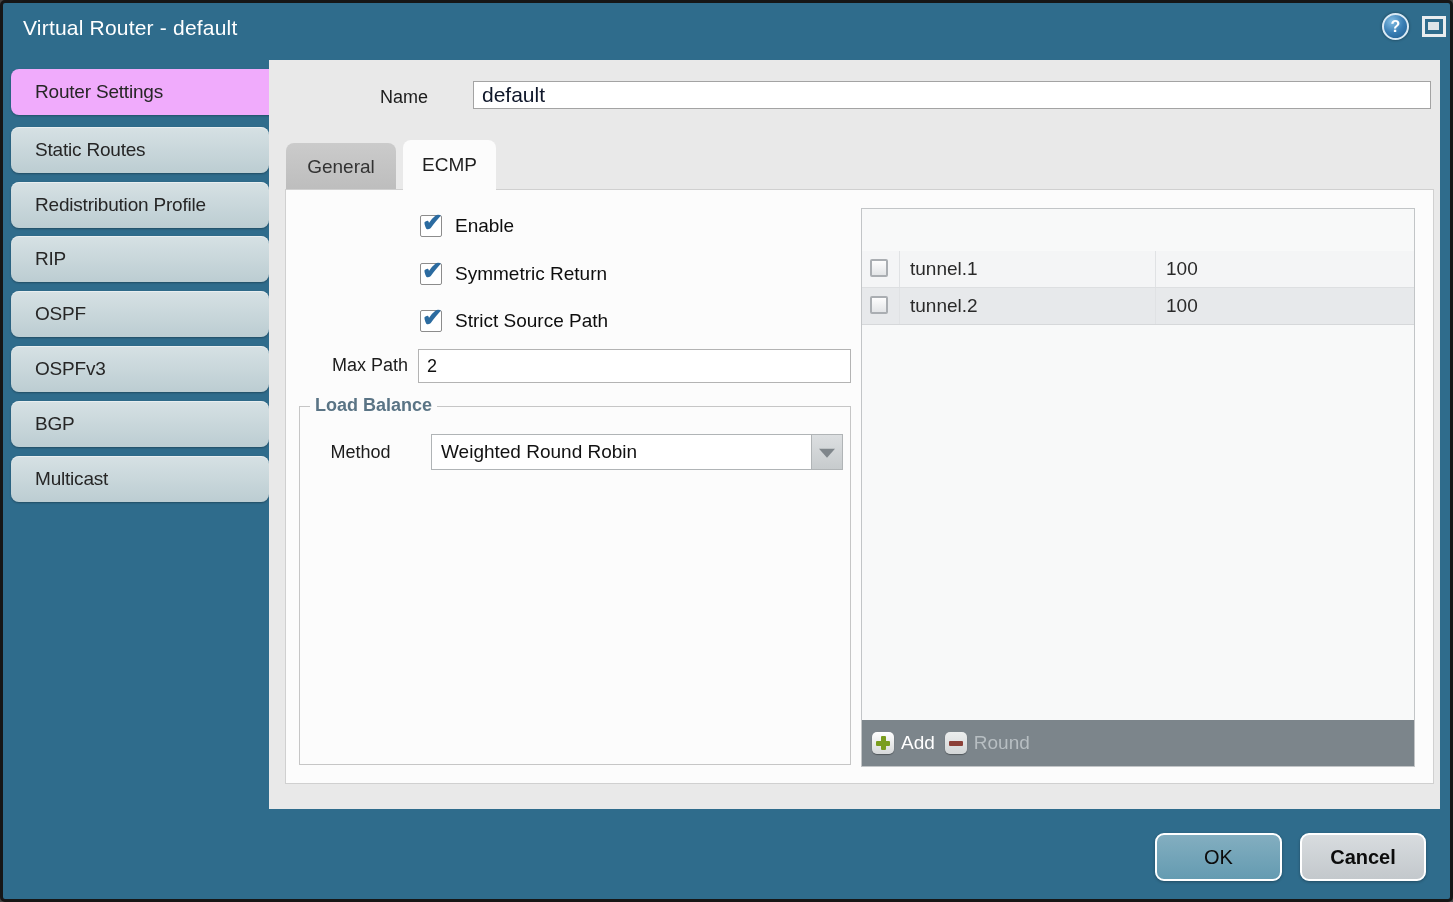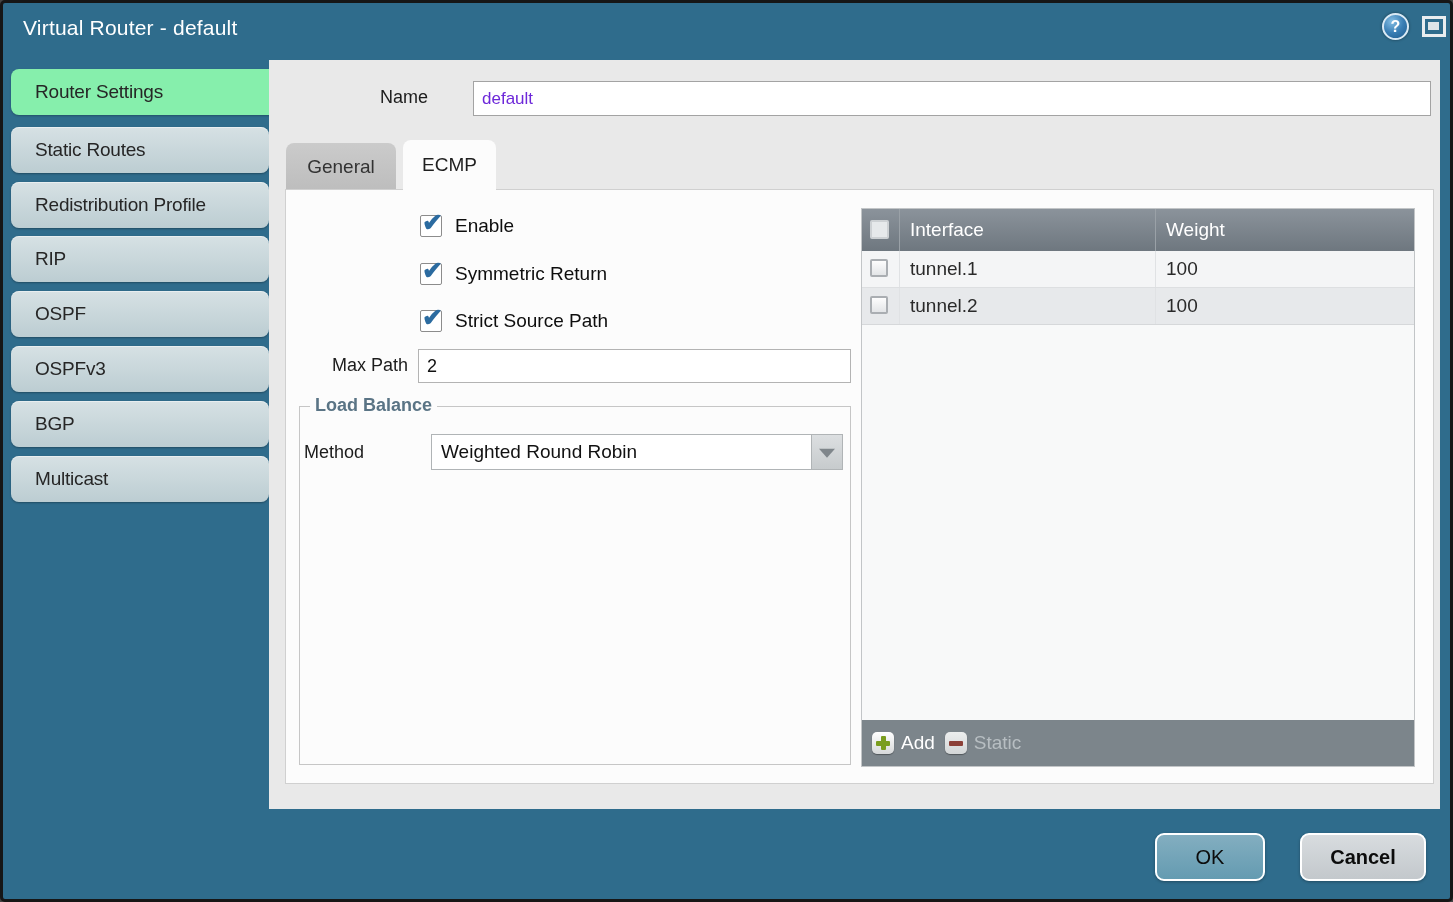--- a/index.html
+++ b/index.html
@@ -42,38 +42,38 @@
     border-radius:8px;
     background:linear-gradient(#d6e1e4,#bccdd2);
     box-shadow:0 1px 2px rgba(0,0,0,.3), inset 0 1px 0 rgba(255,255,255,.45);
     color:#262626; font-size:19px; line-height:46px;
     padding-left:24px; cursor:pointer; letter-spacing:-0.2px;
     white-space:nowrap; overflow:hidden;
   }
   .side-item.active{
     width:262px;
     border-radius:8px 0 0 8px;
-    background:#86efac;
+    background:#f0abfc;
     box-shadow:0 1px 2px rgba(0,0,0,.25);
   }
 
   
   .content{
     position:absolute; left:266px; top:57px; width:1171px; height:749px;
     background:#e9e9e9;
   }
 
   .name-label{
     position:absolute; left:340px; top:84px; width:122px;
     text-align:center; font-size:18px; color:#1c1c1c;
   }
   .name-input{
-    position:absolute; left:470px; top:78px; width:958px; height:35px;
-    border:1px solid #a3a3a3; background:#fff; color:#6d28d9;
-    font-size:17px; padding:0 8px; font-family:"Liberation Sans", sans-serif;
+    position:absolute; left:470px; top:78px; width:958px; height:28px;
+    border:1px solid #a3a3a3; background:#fff; color:#0f172a;
+    font-size:21px; padding:0 8px; font-family:"Liberation Sans", sans-serif;
     outline:none;
   }
 
   
   .tab{
     position:absolute; text-align:center; font-size:19px; color:#333;
     cursor:pointer;
   }
   .tab.general{
     left:283px; top:140px; width:110px; height:47px; line-height:47px;
@@ -121,21 +121,21 @@
     position:absolute; left:296px; top:403px; width:552px; height:359px;
     border:1px solid #c6c6c6; z-index:2;
   }
   .lb-legend{
     position:absolute; left:10px; top:-12px;
     background:#fcfcfc; padding:0 5px;
     font-size:18px; font-weight:bold; color:#5a7485;
   }
   .method-label{
     position:absolute; left:4px; top:35px; width:113px;
-    text-align:left; font-size:18px; color:#1c1c1c;
+    text-align:center; font-size:18px; color:#1c1c1c;
   }
   .method-select{
     position:absolute; left:131px; top:27px; width:412px; height:36px;
     background:#fff; border:1px solid #b0b4b6; cursor:pointer;
   }
   .method-value{
     position:absolute; left:9px; top:0; right:32px;
     font-size:19px; color:#111; line-height:34px;
     white-space:nowrap; overflow:hidden;
   }
@@ -209,21 +209,21 @@
   .tool-btn.disabled{ cursor:default; }
   .tool-btn.disabled .tool-icon{ background:linear-gradient(#eceeee,#d3d6d7); }
 
   
   .btn{
     position:absolute; top:830px; height:48px;
     border:2px solid #ffffff; border-radius:9px;
     font-size:20px; color:#0c0c0c; text-align:center; line-height:44px;
     cursor:pointer; box-shadow:0 1px 3px rgba(0,0,0,.3);
   }
-  .btn.ok{ left:1152px; width:110px; background:linear-gradient(#83aec0,#649bb1); }
+  .btn.ok{ left:1152px; width:127px; background:linear-gradient(#83aec0,#649bb1); }
   .btn.cancel{ left:1297px; width:126px; background:linear-gradient(#d8dcdf,#c3c8cc);font-weight:bold; }
 </style>
 </head>
 <body>
 
 <div id="root">
 
   <div class="dialog-title">Virtual Router - default</div>
   <div class="help-icon">?</div>
   <div class="popout-icon"></div>
@@ -268,27 +268,20 @@
   <div class="lb-fieldset">
     <div class="lb-legend">Load Balance</div>
     <div class="method-label">Method</div>
     <div class="method-select">
       <div class="method-value">Weighted Round Robin</div>
       <div class="method-arrow"></div>
     </div>
   </div>
 
   <div class="iface-table">
-    <div class="t-header">
-      <div class="t-cb-col">
-        <div class="hdr-cb"></div>
-      </div>
-      <div class="t-col-interface">Interface</div>
-      <div class="t-col-weight">Weight</div>
-    </div>
 
     <div class="t-row odd" style="top:42px">
       <div class="cell-cb">
         <div class="row-cb"></div>
       </div>
       <div class="cell-interface">tunnel.1</div>
       <div class="cell-weight">100</div>
     </div>
 
     <div class="t-row even" style="top:79px">
@@ -299,21 +292,21 @@
       <div class="cell-weight">100</div>
     </div>
 
     <div class="t-footer">
       <div class="tool-btn">
         <div class="tool-icon plus-icon"></div>
         <div class="tool-label add">Add</div>
       </div>
       <div class="tool-btn disabled" aria-disabled="true">
         <div class="tool-icon minus-icon"></div>
-        <div class="tool-label delete">Static</div>
+        <div class="tool-label delete">Round</div>
       </div>
     </div>
   </div>
 
   <div class="btn ok">OK</div>
   <div class="btn cancel">Cancel</div>
 
 </div>
 
 </body></html>

